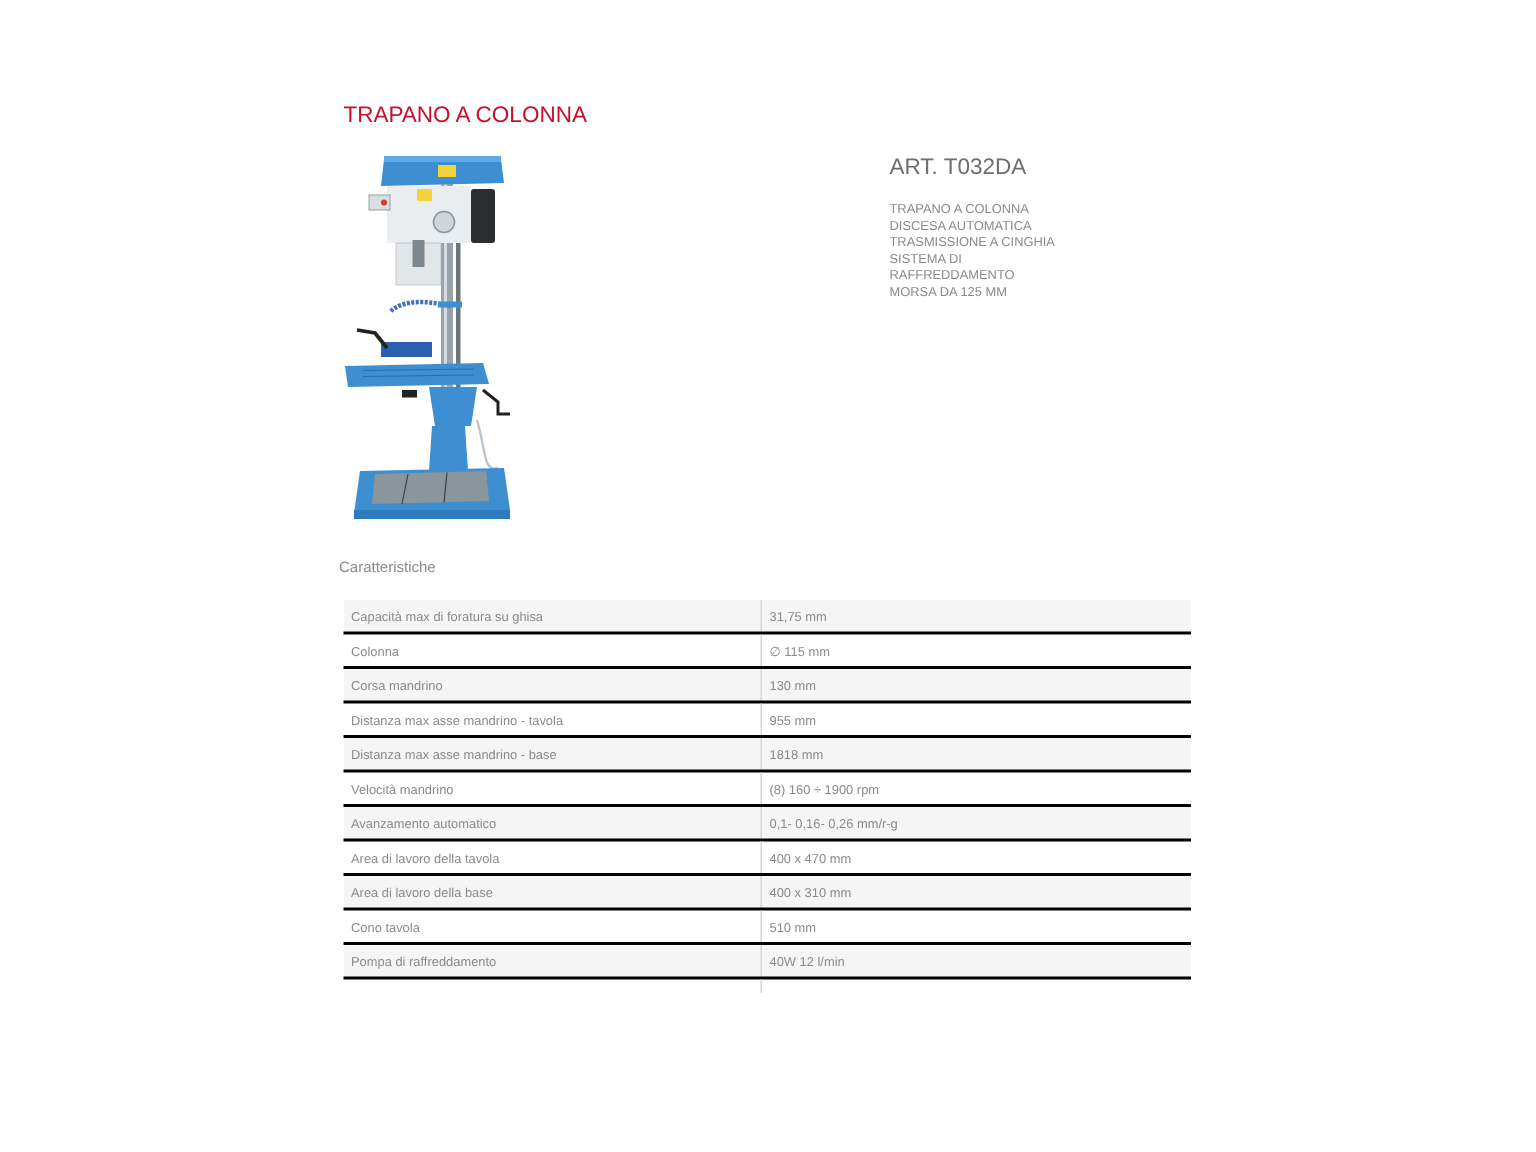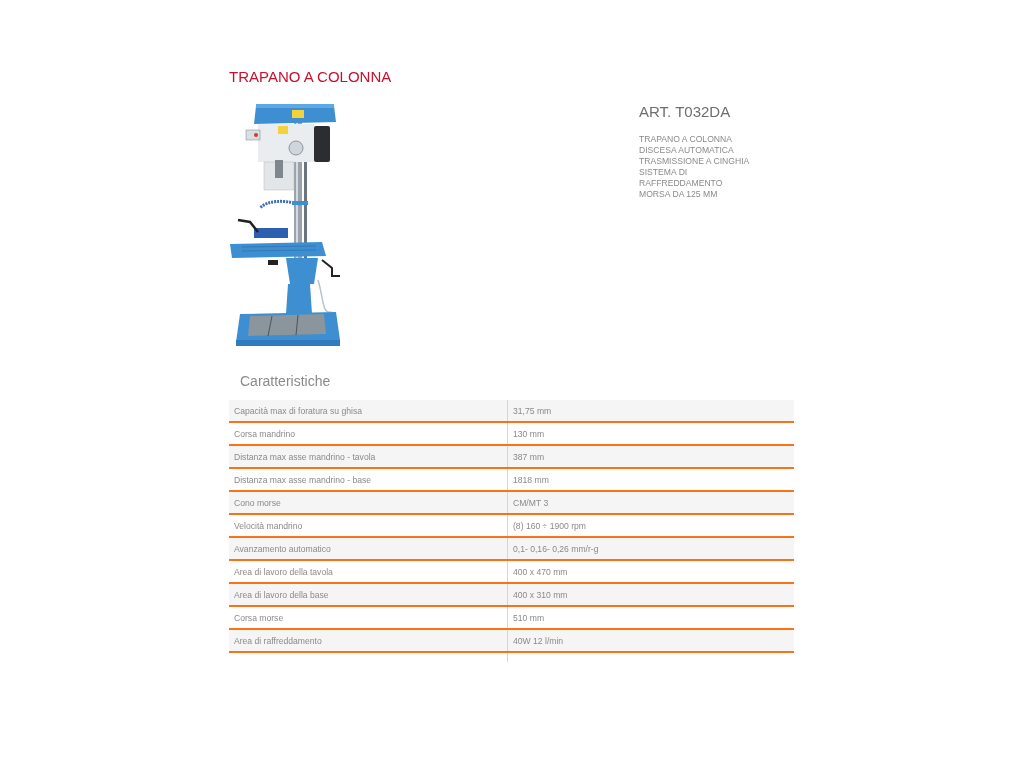--- a/index.html
+++ b/index.html
@@ -32,21 +32,20 @@
       left: 228px;
       top: 100px;
       width: 118px;
       height: 258px;
     }
     .info {
       position: absolute;
       left: 593px;
       top: 103px;
       width: 200px;
-      margin-left: 46px;
     }
     .art-code {
       font-size: 15px;
       color: #6e6e6e;
       margin: 0 0 14px 0;
       font-weight: normal;
     }
     .features {
       list-style: none;
       margin: 0;
@@ -54,39 +53,39 @@
       width: 118px;
     }
     .features li {
       font-size: 8.6px;
       color: #8a8a8a;
       line-height: 11px;
       text-transform: uppercase;
     }
     .section-label {
       position: absolute;
-      left: 240px;
+      left: 226px;
       top: 373px;
-      font-size: 14px;
+      font-size: 10px;
       color: #8a8a8a;
     }
     .spec-table {
       position: absolute;
       left: 229px;
       top: 400px;
       width: 565px;
       border-collapse: collapse;
       table-layout: fixed;
     }
     .spec-table td {
       height: 21px;
       padding: 0 0 0 5px;
       font-size: 8.6px;
       color: #8a8a8a;
-      border-bottom: 2px solid #f97316;
+      border-bottom: 2px solid #000000;
       vertical-align: middle;
       white-space: nowrap;
       overflow: hidden;
     }
     .spec-table td.label-cell {
       width: 273px;
       border-right: 1px solid #d6d6d6;
     }
     .spec-table tr:nth-child(odd) td {
       background: #f5f5f5;
@@ -170,57 +169,57 @@
 
   <div class="section-label">Caratteristiche</div>
 
   <table class="spec-table">
     <tbody>
       <tr>
         <td class="label-cell">Capacità max di foratura su ghisa</td>
         <td>31,75 mm</td>
       </tr>
       <tr>
+        <td class="label-cell">Colonna</td>
+        <td>∅ 115 mm</td>
+      </tr>
+      <tr>
         <td class="label-cell">Corsa mandrino</td>
         <td>130 mm</td>
       </tr>
       <tr>
         <td class="label-cell">Distanza max asse mandrino - tavola</td>
-        <td>387 mm</td>
+        <td>955 mm</td>
       </tr>
       <tr>
         <td class="label-cell">Distanza max asse mandrino - base</td>
         <td>1818 mm</td>
       </tr>
       <tr>
-        <td class="label-cell">Cono morse</td>
-        <td>CM/MT 3</td>
-      </tr>
-      <tr>
         <td class="label-cell">Velocità mandrino</td>
         <td>(8) 160 ÷ 1900 rpm</td>
       </tr>
       <tr>
         <td class="label-cell">Avanzamento automatico</td>
         <td>0,1- 0,16- 0,26 mm/r-g</td>
       </tr>
       <tr>
         <td class="label-cell">Area di lavoro della tavola</td>
         <td>400 x 470 mm</td>
       </tr>
       <tr>
         <td class="label-cell">Area di lavoro della base</td>
         <td>400 x 310 mm</td>
       </tr>
       <tr>
-        <td class="label-cell">Corsa morse</td>
+        <td class="label-cell">Cono tavola</td>
         <td>510 mm</td>
       </tr>
       <tr>
-        <td class="label-cell">Area di raffreddamento</td>
+        <td class="label-cell">Pompa di raffreddamento</td>
         <td>40W 12 l/min</td>
       </tr>
       <tr class="filler">
         <td class="label-cell"></td>
         <td></td>
       </tr>
     </tbody>
   </table>
 
 </div>

